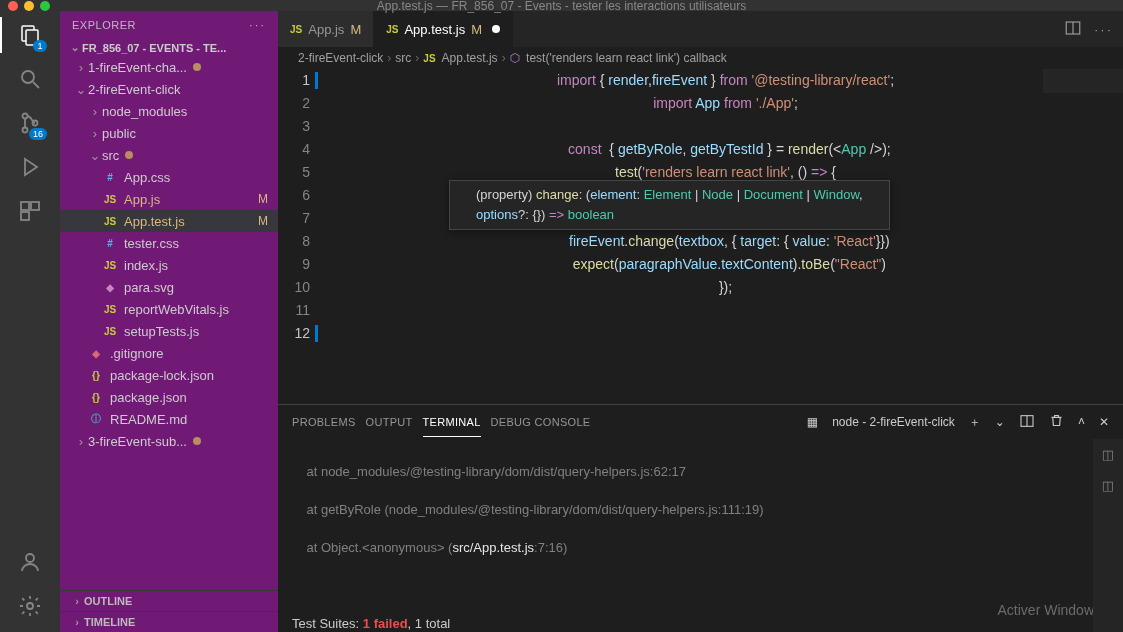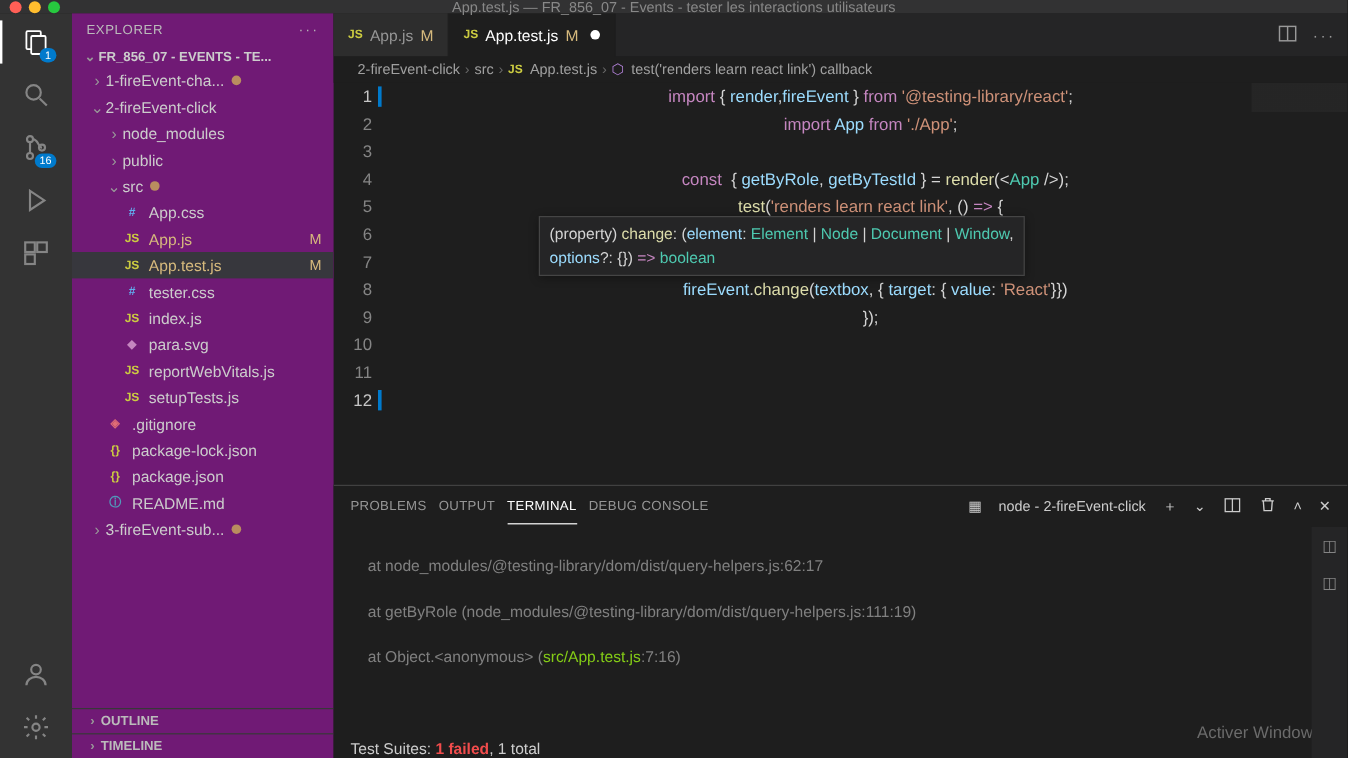--- a/index.html
+++ b/index.html
@@ -43,31 +43,31 @@
 
 .code { flex:1; display:flex; font-family:Menlo,Consolas,monospace; font-size:14px; line-height:23px; position:relative; overflow:hidden; }
 .gutter { width:50px; text-align:right; color:#858585; padding-right:18px; padding-top:0; }
 .gutter .ln { height:23px; }
 .gutter .cursor-ln { color:#c6c6c6; position:relative; }
 .gutter .cursor-ln::after { content:""; position:absolute; right:-8px; top:3px; bottom:3px; width:3px; background:#007acc; }
 .lines { flex:1; position:relative; }
 .line { height:23px; white-space:pre;text-align:center; }
 .tk-kw{color:#c586c0;} .tk-fn{color:#dcdcaa;} .tk-var{color:#9cdcfe;} .tk-str{color:#ce9178;} .tk-cls{color:#4ec9b0;} .tk-pn{color:#d4d4d4;}
 
-.hover-tip { position:absolute; background:#252526; border:1px solid #454545; padding:4px 8px; font-family:Menlo,Consolas,monospace; font-size:13px; line-height:20px; box-shadow:0 2px 8px rgba(0,0,0,0.4); z-index:5; }
+.hover-tip { position:absolute; background:#252526; border:1px solid #454545; padding:4px 26px; font-family:Menlo,Consolas,monospace; font-size:13px; line-height:20px; box-shadow:0 2px 8px rgba(0,0,0,0.4); z-index:5; }
 
 .minimap { position:absolute; right:0; top:0; width:80px; height:60px; background:linear-gradient(#2a2a2a 0 40%, transparent 40%); opacity:0.6; }
 
 .panel { height:228px; border-top:1px solid #414141; display:flex; flex-direction:column; background:#1e1e1e; }
 .panel-tabs { display:flex; align-items:center; padding:0 14px; height:34px; font-size:11px; color:#969696; gap:10px; }
 .ptab { padding:8px 0; letter-spacing:0.3px; cursor:pointer; }
 .ptab.active { color:#fff; border-bottom:1px solid #fff; }
 .panel-right { margin-left:auto; display:flex; align-items:center; gap:14px; color:#ccc; font-size:12px; }
 .terminal { flex:1; padding:4px 14px 0; font-family:Menlo,Consolas,monospace; font-size:13px; line-height:19px; color:#cccccc; overflow:hidden; white-space:pre; }
-.t-red{color:#f14c4c; font-weight:bold;} .t-dim{color:#808080;} .t-cyan{color:#84cc16;}
+.t-red{color:#f14c4c; font-weight:bold;} .t-dim{color:#808080;} .t-cyan{color:#e5e5e5;}
 .watermark { position:absolute; right:22px; bottom:12px; color:#6b6b6b; font-size:14px; }
 .right-rail { width:30px; background:#252526; display:flex; flex-direction:column; align-items:center; padding-top:6px; gap:12px; color:#858585; }
 </style>
 </head>
 <body>
 
 <div class="titlebar">
   <div class="traffic">
     <span class="r"></span>
     <span class="y"></span>
@@ -281,20 +281,21 @@
             <div><span class="tk-var">options</span><span class="tk-pn">?: {}) </span><span class="tk-kw">=&gt;</span><span class="tk-pn"> </span><span class="tk-cls">boolean</span></div>
           </div>
       <div class="line"><span class="tk-kw">import</span> <span class="tk-pn">{</span> <span class="tk-var">render</span><span class="tk-pn">,</span><span class="tk-var">fireEvent</span> <span class="tk-pn">}</span> <span class="tk-kw">from</span> <span class="tk-str">'@testing-library/react'</span><span class="tk-pn">;</span></div>
           <div class="line"><span class="tk-kw">import</span> <span class="tk-var">App</span> <span class="tk-kw">from</span> <span class="tk-str">'./App'</span><span class="tk-pn">;</span></div>
           <div class="line"></div>
           <div class="line">  <span class="tk-kw">const</span>  <span class="tk-pn">{</span> <span class="tk-var">getByRole</span><span class="tk-pn">,</span> <span class="tk-var">getByTestId</span> <span class="tk-pn">} =</span> <span class="tk-fn">render</span><span class="tk-pn">(&lt;</span><span class="tk-cls">App</span> <span class="tk-pn">/&gt;);</span></div>
           <div class="line"><span class="tk-fn">test</span><span class="tk-pn">(</span><span class="tk-str">'renders learn react link'</span><span class="tk-pn">, () </span><span class="tk-kw">=&gt;</span><span class="tk-pn"> {</span></div>
           <div class="line">  <span class="tk-kw">const</span> <span class="tk-var">text</span></div>
           <div class="line">  <span class="tk-kw">const</span> <span class="tk-var">para</span></div>
           <div class="line">  <span class="tk-var">fireEvent</span><span class="tk-pn">.</span><span class="tk-fn">change</span><span class="tk-pn">(</span><span class="tk-var">textbox</span><span class="tk-pn">, {</span> <span class="tk-var">target</span><span class="tk-pn">: {</span> <span class="tk-var">value</span><span class="tk-pn">:</span> <span class="tk-str">'React'</span><span class="tk-pn">}})</span></div>
+          <div class="line">  <span class="tk-fn">expect</span><span class="tk-pn">(</span><span class="tk-var">paragraphValue</span><span class="tk-pn">.</span><span class="tk-var">textContent</span><span class="tk-pn">).</span><span class="tk-fn">toBe</span><span class="tk-pn">(</span><span class="tk-str">"React"</span><span class="tk-pn">)</span></div>
           <div class="line"><span class="tk-pn">});</span></div>
           <div class="line"></div>
           <div class="line"></div>
         </div>
       <div class="minimap"></div>
     </div>
 
     <div class="panel">
       <div class="panel-tabs" id="ptabs">
           <div class="ptab">PROBLEMS</div>

